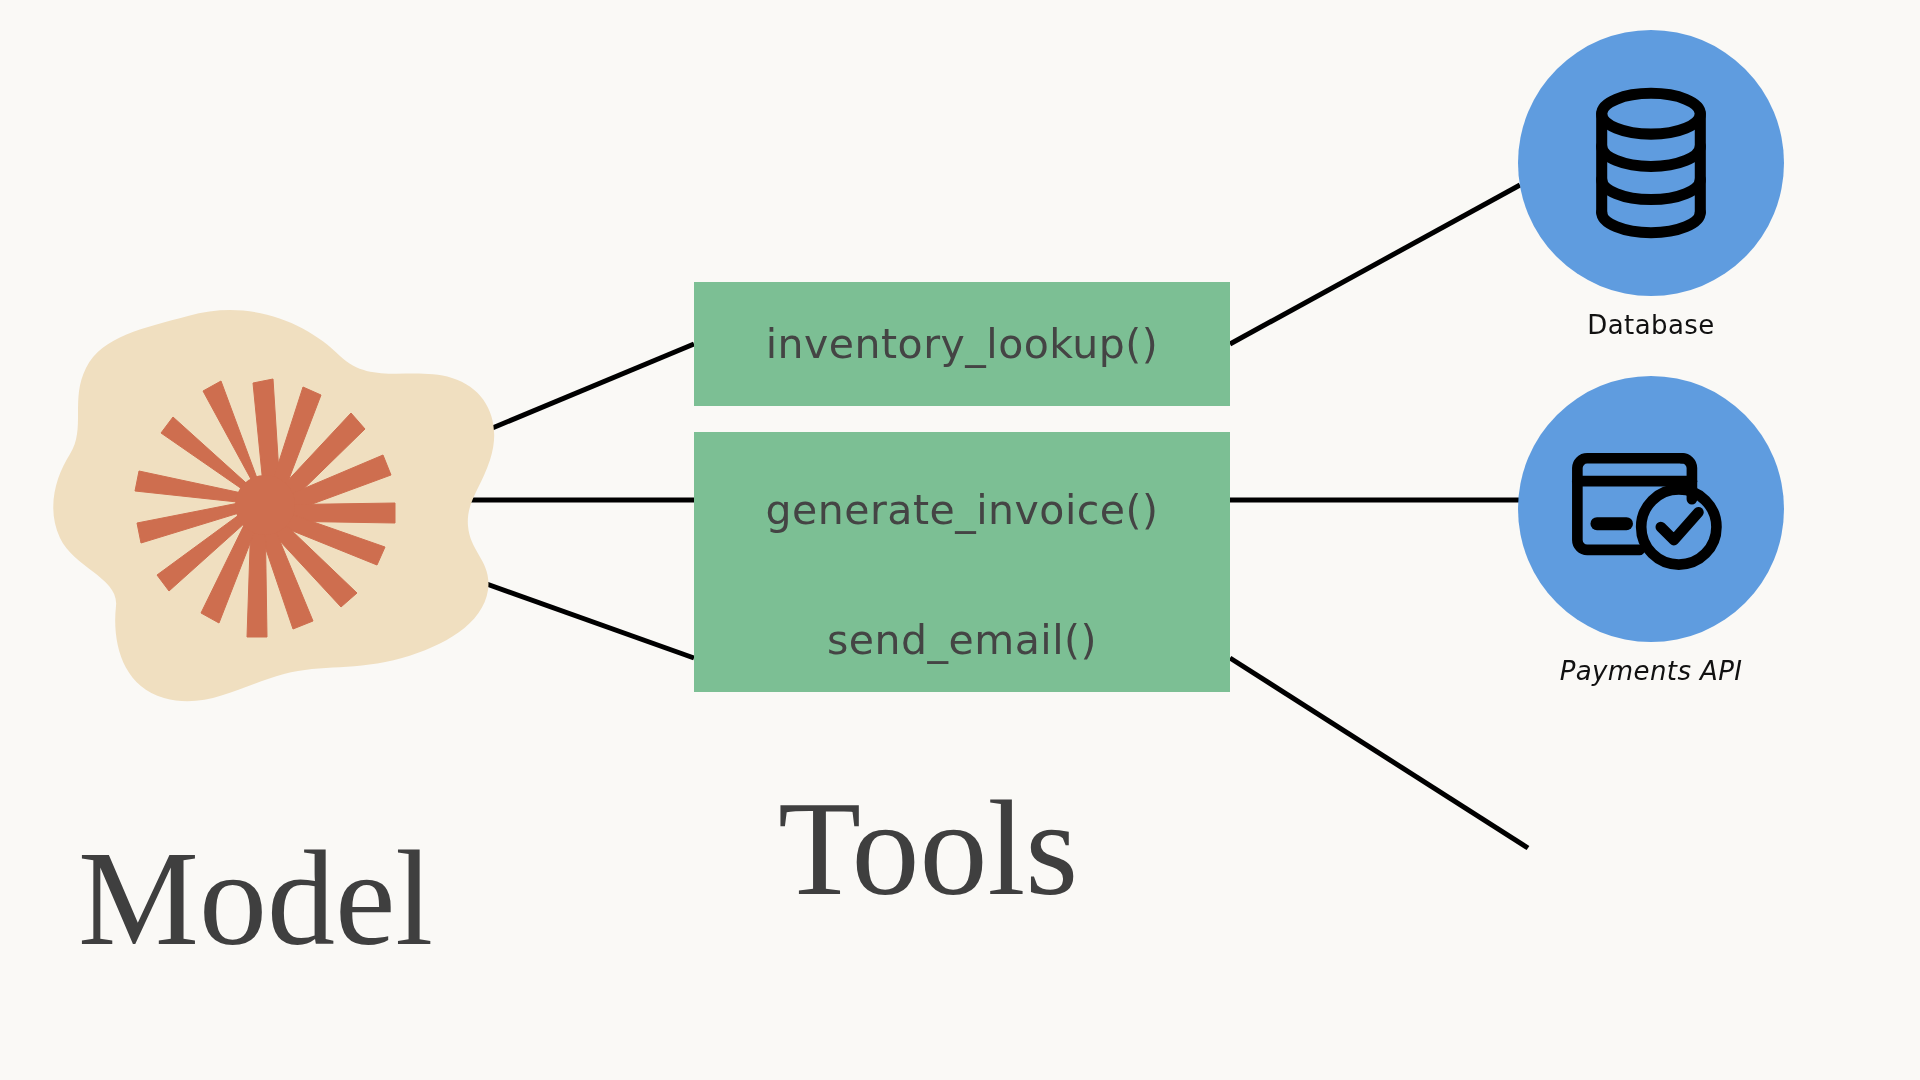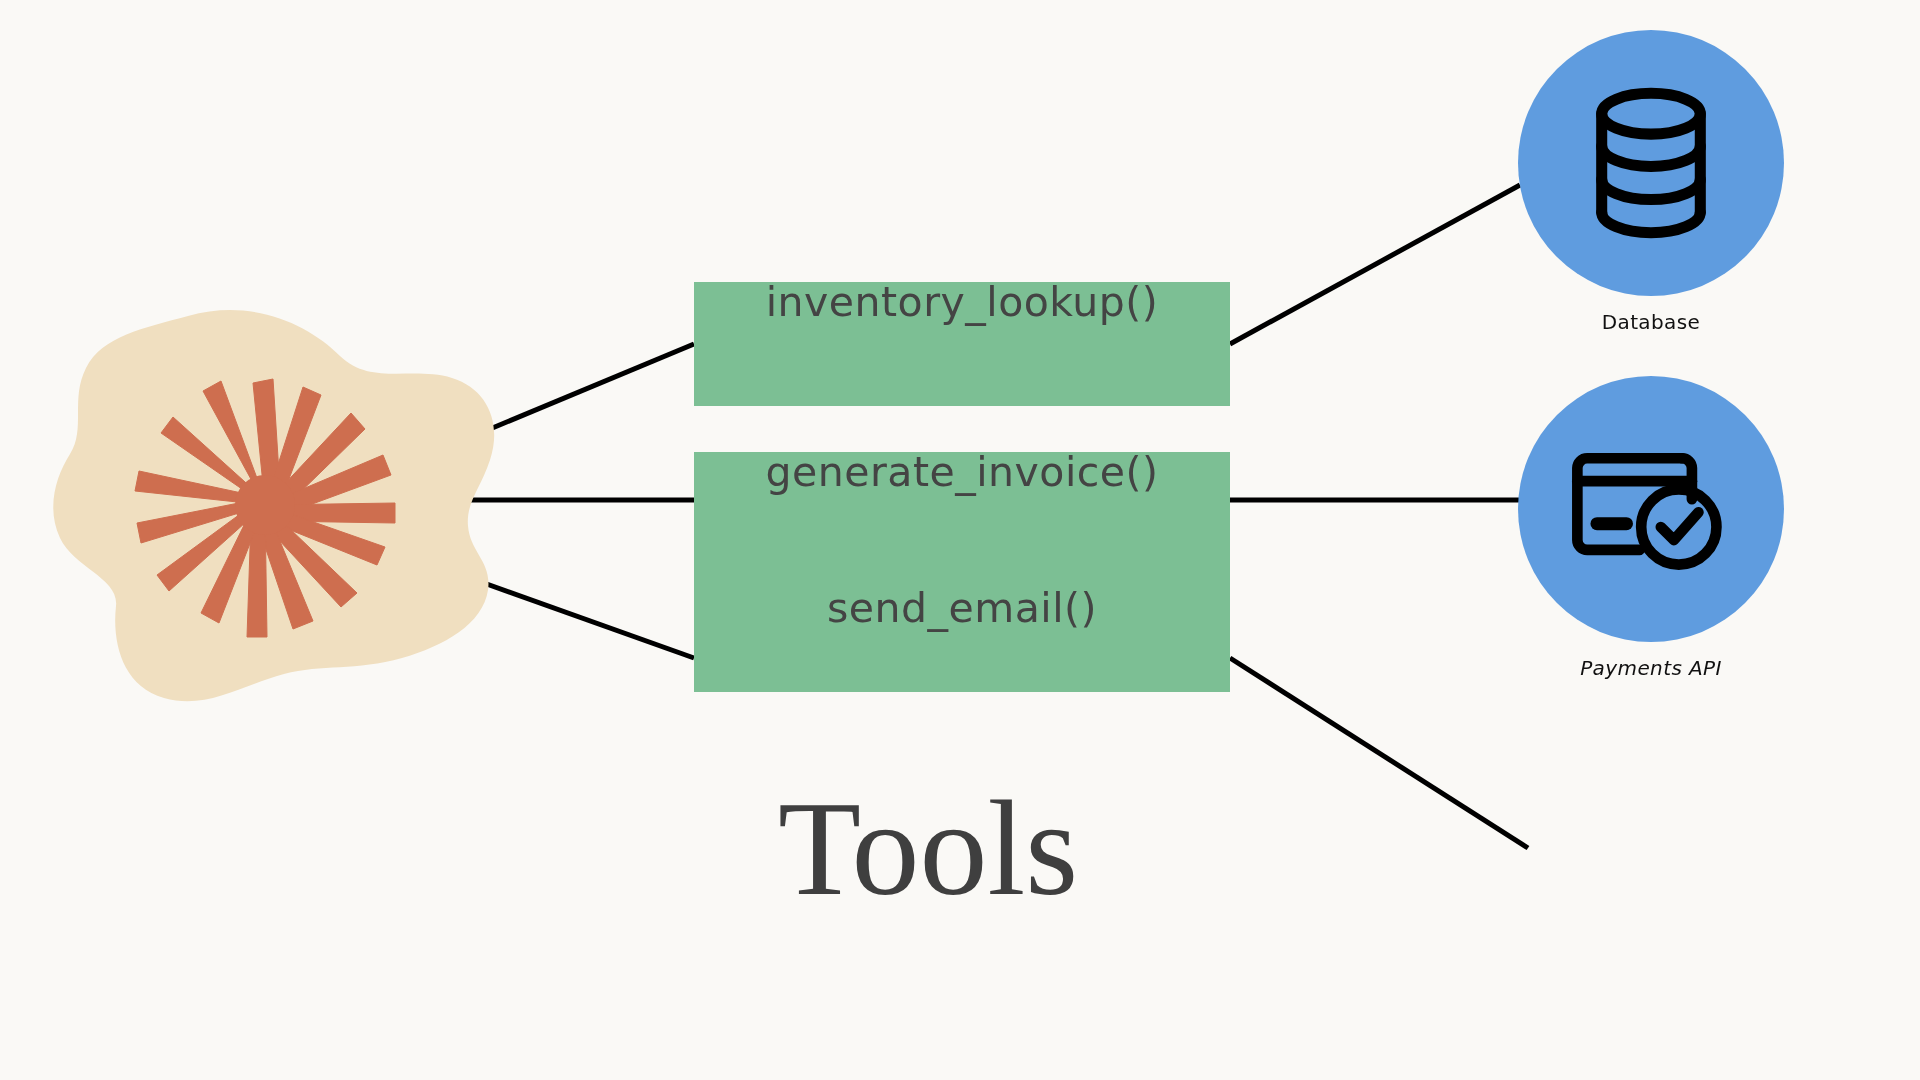--- a/index.html
+++ b/index.html
@@ -47,33 +47,34 @@
     height: 420px;
   }
 
   
   .tool-box {
     position: absolute;
     left: 694px;
     width: 536px;
     background: #7cbf94;
     display: flex;
+    align-items: center;
     justify-content: center;
     box-sizing: border-box;
   }
   .tool-box-label {
     font-family: "DejaVu Sans", sans-serif;
     font-size: 41px;
     letter-spacing: 0.5px;
     color: #444444;
     white-space: nowrap;
     line-height: 1;
   }
   #tool-box-0 { top: 282px;  height: 124px; }
-  #tool-box-1 { top: 452px;  height: 156px; }
+  #tool-box-1 { top: 432px;  height: 156px; }
   #tool-box-2 { top: 588px;  height: 104px; }
 
   
   .service-node {
     position: absolute;
     width: 266px;
     text-align: center;
   }
   .service-circle {
     width: 266px;
@@ -82,21 +83,21 @@
     background: #5f9cdf;
     position: relative;
     display: flex;
     align-items: center;
     justify-content: center;
     box-sizing: border-box;
   }
   .service-label {
     margin-top: 14px;
     font-family: "DejaVu Sans", sans-serif;
-    font-size: 20px;
+    font-size: 26px;
     color: #111111;
     letter-spacing: 0.4px;
     white-space: nowrap;
   }
   #service-node-0 { left: 1518px; top: 30px; }
   #service-node-1 { left: 1518px; top: 376px; font-style: italic; }
   #service-node-2 { left: 1518px; top: 740px; }
 
   
   .column-caption {
@@ -209,15 +210,16 @@
 
           <circle cx="72" cy="61" r="23"></circle>
           <path d="M61,61 L69,69 L84,52"></path>
         </g>
       </svg>
     </div>
     <div class="service-label">Payments API</div>
   </div>
 
 
+  <div class="column-caption" id="caption-model">Model</div>
   <div class="column-caption" id="caption-tools">Tools</div>
 
 </div>
 
 </body></html>

